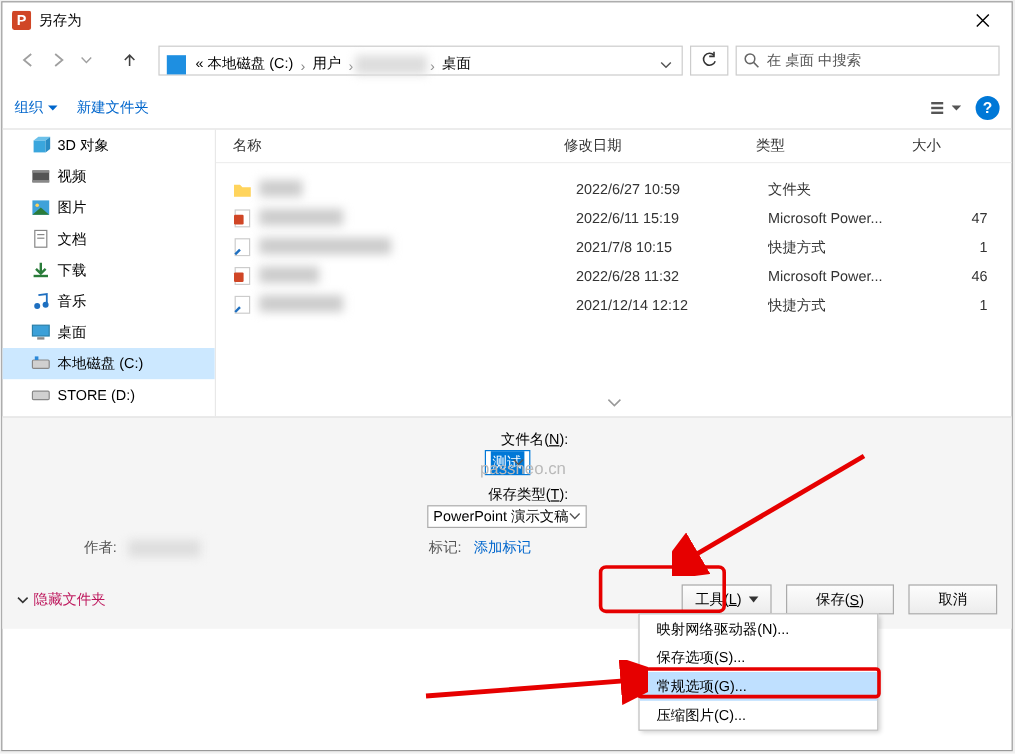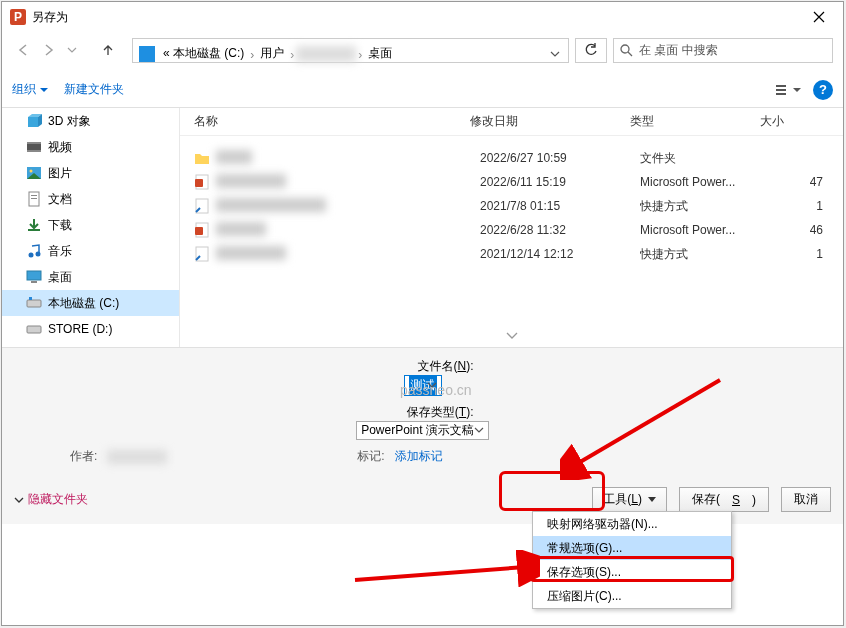--- a/index.html
+++ b/index.html
@@ -60,21 +60,21 @@
 .metarow .mval { filter: blur(4px); background: #ddd; width: 60px; height: 14px; }
 .metarow .tagslabel { margin-left: 180px; color: #555; }
 .metarow .addtag { color: #0066cc; }
 .watermark { position: absolute; left: 400px; top: 382px; color: #b9b9b9; font-size: 14px; pointer-events: none; }
 .footer { display: flex; align-items: center; padding: 12px 12px 12px 12px; gap: 12px; background: #f5f5f5; }
 .footer .hide { color: #be185d; display: flex; align-items: center; gap: 4px; }
 .footer .spacer { flex: 1; }
 .toolsdrop { height: 25px; padding: 0 10px; border: 1px solid #aaa; background: linear-gradient(#fdfdfd,#ececec); display: flex; align-items: center; gap: 6px; position: relative; }
 .toolsdrop .caret { width: 0; height: 0; border-left: 4px solid transparent; border-right: 4px solid transparent; border-top: 5px solid #333; }
 .redbox { position: absolute; border: 3px solid #e60000; border-radius: 6px; pointer-events: none; }
-.btn { height: 25px; padding: 0 12px; border: 1px solid #aaa; background: linear-gradient(#fdfdfd,#ececec); display: flex; align-items: center; gap: 12px; }
+.btn { height: 25px; padding: 0 24px; border: 1px solid #aaa; background: linear-gradient(#fdfdfd,#ececec); display: flex; align-items: center; }
 .menu { position: absolute; left: 532px; top: 511px; width: 200px; background: #fff; border: 1px solid #bcbcbc; box-shadow: 2px 2px 4px rgba(0,0,0,0.2); z-index: 10; }
 .menuitem { height: 24px; display: flex; align-items: center; padding: 0 14px; color: #000; }
 .menuitem.hover { background: #bfe0ff; }
 .redbox2 { position: absolute; left: 530px; top: 556px; width: 204px; height: 26px; border: 3px solid #e60000; border-radius: 4px; pointer-events: none; z-index: 11; }
 svg.arrow { position: absolute; pointer-events: none; z-index: 12; }
 </style>
 </head>
 <body>
 
 <div class="dialog">
@@ -265,21 +265,21 @@
         <div class="fdate">2022/6/11 15:19</div>
         <div class="ftype">Microsoft Power...</div>
         <div class="fsize">47</div>
       </div>
       <div class="filerow">
         <span class="ficon"><svg width="16" height="16">
               <rect x="2" y="1" width="12" height="14" fill="#fff" stroke="#ccc"></rect>
               <path d="M2 14 L6 10" stroke="#1e6fc0" stroke-width="2"></path>
             </svg></span>
         <div class="fname"><span class="blurname" style="width:110px"></span></div>
-        <div class="fdate">2021/7/8 01:15</div>
+        <div class="fdate">2021/7/8 10:15</div>
         <div class="ftype">快捷方式</div>
         <div class="fsize">1</div>
       </div>
       <div class="filerow">
         <span class="ficon"><svg width="16" height="16">
               <rect x="2" y="1" width="12" height="14" fill="#fff" stroke="#ccc"></rect>
               <rect x="1" y="5" width="8" height="8" rx="1" fill="#d04626"></rect>
             </svg></span>
         <div class="fname"><span class="blurname" style="width:50px"></span></div>
         <div class="fdate">2022/6/28 11:32</div>
@@ -351,22 +351,22 @@
   </div>
 
 </div>
 
 <div class="watermark">passneo.cn</div>
 
 <div class="redbox" style="left:499px; top:471px; width:106px; height:40px;"></div>
 
 <div class="menu">
   <div class="menuitem">映射网络驱动器(N)...</div>
+  <div class="menuitem">保存选项(S)...</div>
   <div class="menuitem hover">常规选项(G)...</div>
-  <div class="menuitem">保存选项(S)...</div>
   <div class="menuitem">压缩图片(C)...</div>
 </div>
 <div class="redbox2"></div>
 
 <svg class="arrow" style="left:560px; top:370px;" width="170" height="110">
   <defs>
       <marker id="ah1" markerWidth="12" markerHeight="10" refX="2" refY="5" orient="auto">
         <path d="M0 0 L12 5 L0 10 Z" fill="#e60000"></path>
       </marker>
     </defs>

